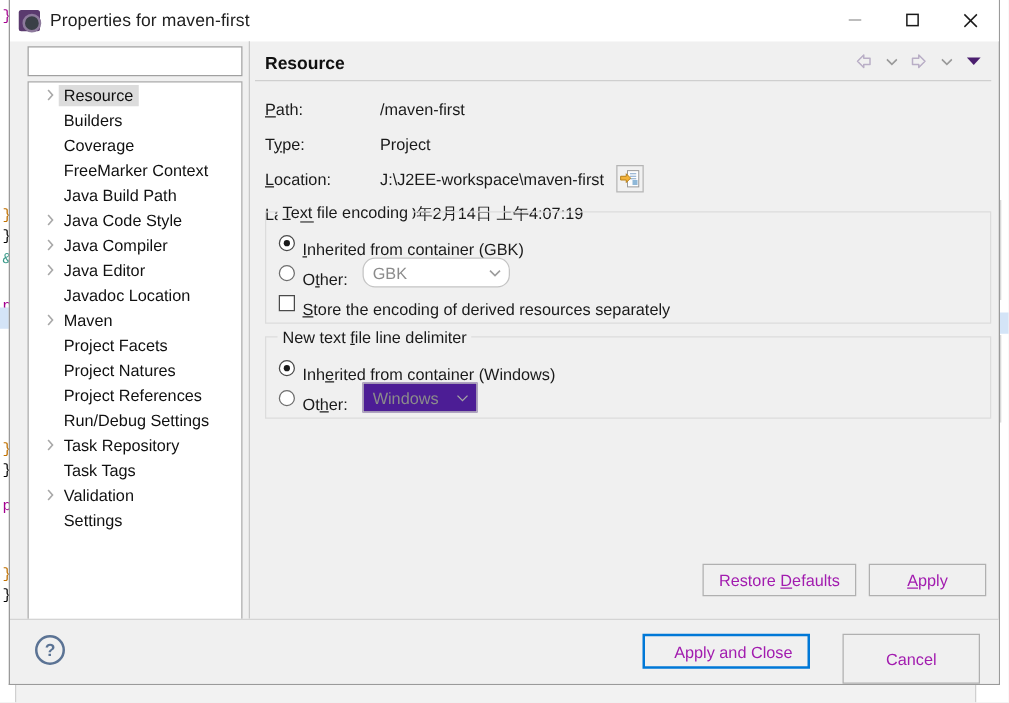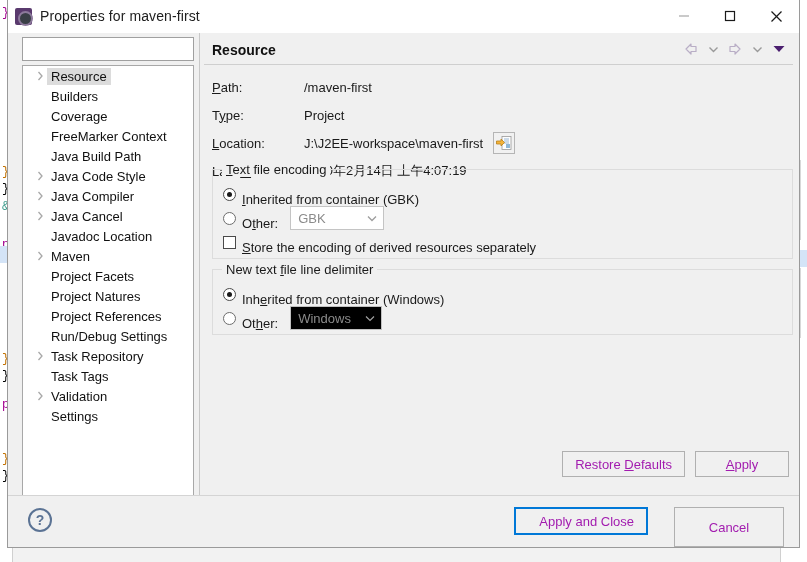--- a/index.html
+++ b/index.html
@@ -184,21 +184,21 @@
   .opt-label { font-size: 13px; margin-top: 10px; }
 
   
   .combo {
     height: 24px; border: 1px solid #c4c4c4;
     display: flex; align-items: center;
     margin-left: 12px; flex: 0 0 auto;
     position: relative;
   }
   .combo.white { background: #ffffff; }
-  .combo.grey  { background: #000000; border-color: #c0c0c0; }
+  .combo.grey  { background: #4c1d95; border-color: #c0c0c0; }
   .combo .ctext { font-size: 13px; color: #8b8b8b; padding-left: 7px; flex: 1 1 auto; }
   .combo .carrow {
     width: 22px; height: 100%;
     display: flex; align-items: center; justify-content: center;
   }
   .combo .carrow svg { display: block; }
 
   
   #apply-row {
     position: absolute; right: 4px; bottom: 8px;
@@ -333,21 +333,21 @@
             </svg>
           </span>
           <span class="tree-label">Java Compiler</span>
         </div>
         <div class="tree-item">
           <span class="tw">
             <svg width="7" height="10" viewBox="0 0 7 10">
               <path d="M1.5 1 L5 5 L1.5 9" fill="none" stroke="#a8a8a8" stroke-width="1.3"></path>
             </svg>
           </span>
-          <span class="tree-label">Java Cancel</span>
+          <span class="tree-label">Java Editor</span>
         </div>
         <div class="tree-item">
           <span class="tw"></span>
           <span class="tree-label">Javadoc Location</span>
         </div>
         <div class="tree-item">
           <span class="tw">
             <svg width="7" height="10" viewBox="0 0 7 10">
               <path d="M1.5 1 L5 5 L1.5 9" fill="none" stroke="#a8a8a8" stroke-width="1.3"></path>
             </svg>
@@ -469,21 +469,21 @@
         <div class="group-title"><span class="mn">T</span>ext file encoding</div>
 
         <div class="opt-row">
           <span class="radio checked"></span>
           <span class="opt-label"><span class="mn">I</span>nherited from container (GBK)</span>
         </div>
 
         <div class="opt-row">
           <span class="radio dim"></span>
           <span class="opt-label">O<span class="mn">t</span>her:</span>
-          <span class="combo white" style="width:94px;">
+          <span class="combo white" style="width:118px;border-radius:10px;">
             <span class="ctext">GBK</span>
             <span class="carrow">
               <svg width="10" height="7" viewBox="0 0 10 7">
                 <path d="M1 1.5 L5 5.5 L9 1.5" fill="none" stroke="#9d9d9d" stroke-width="1.3"></path>
               </svg>
             </span>
           </span>
         </div>
 
         <div class="opt-row">

